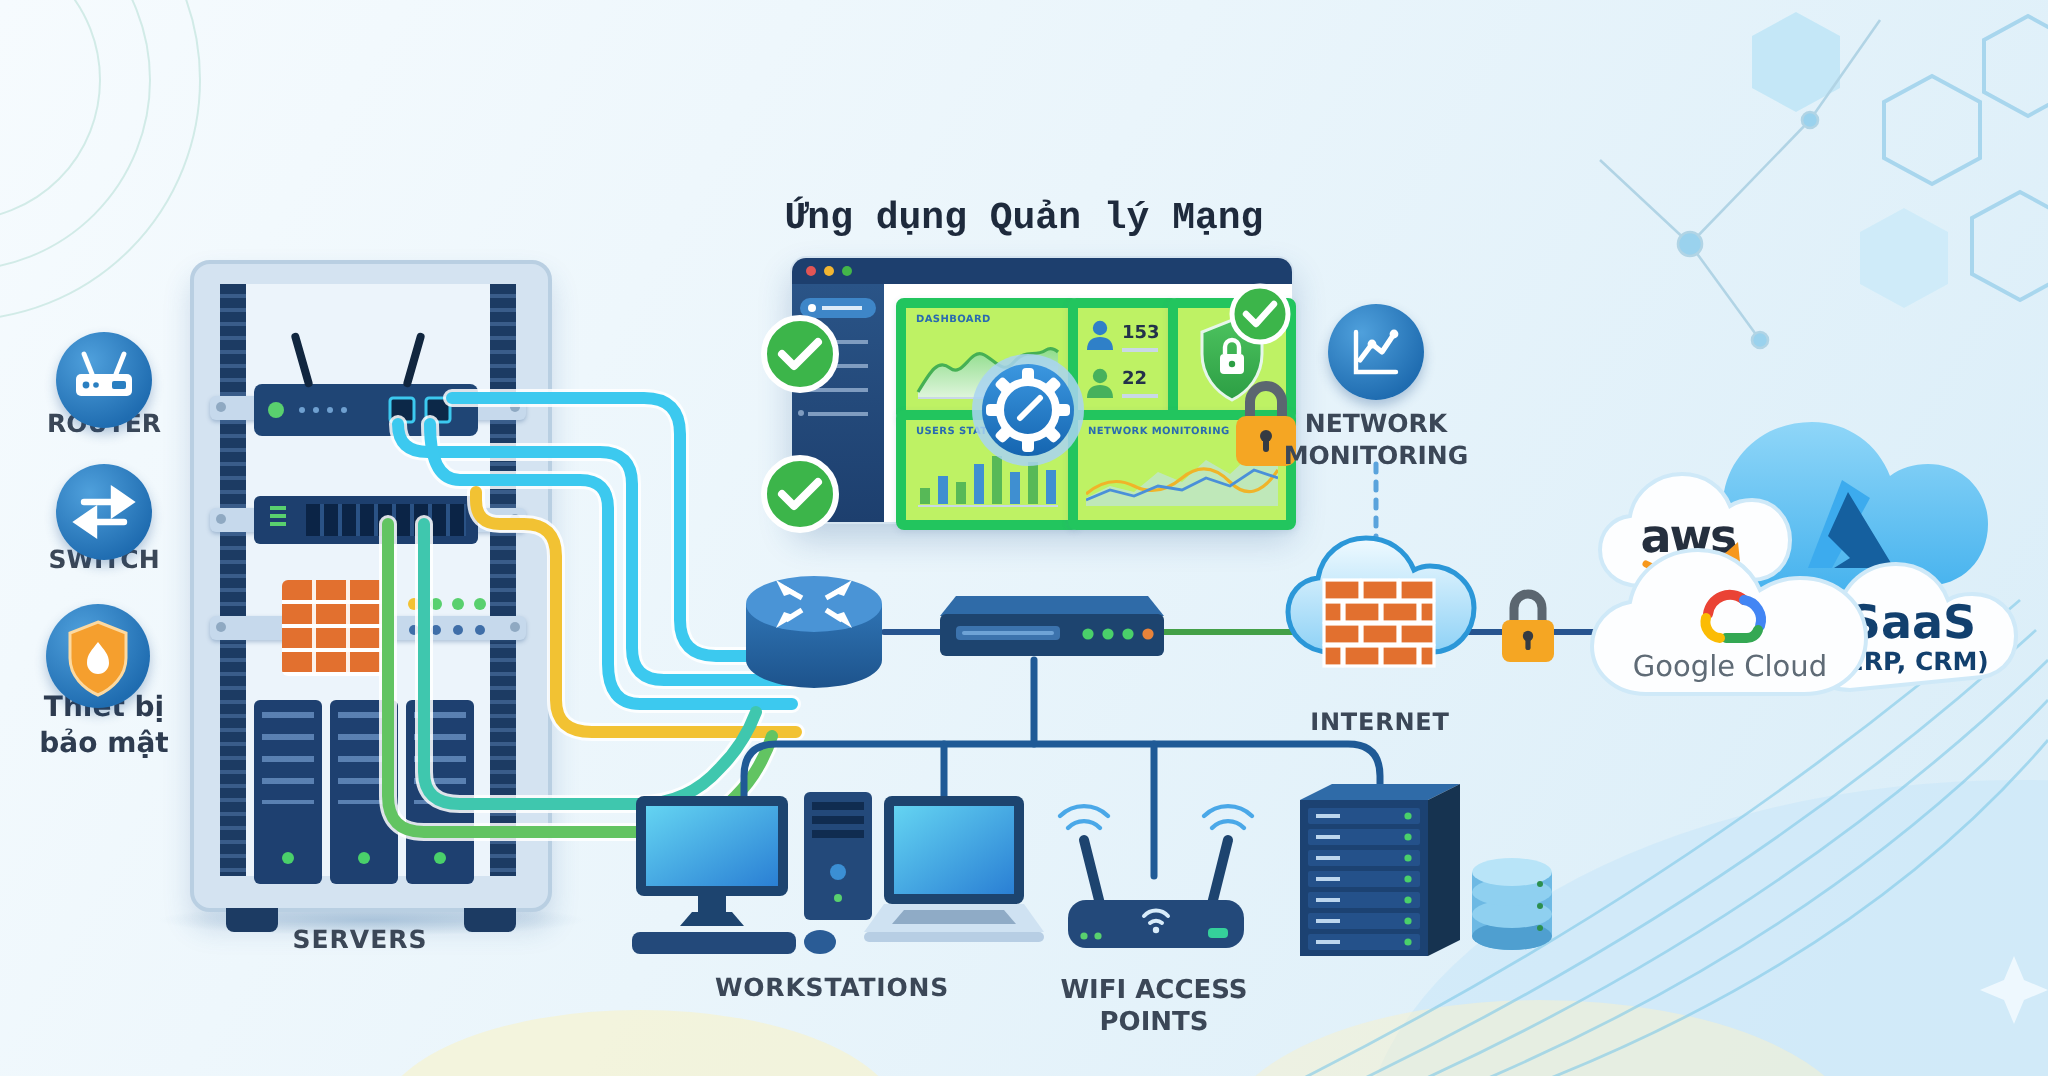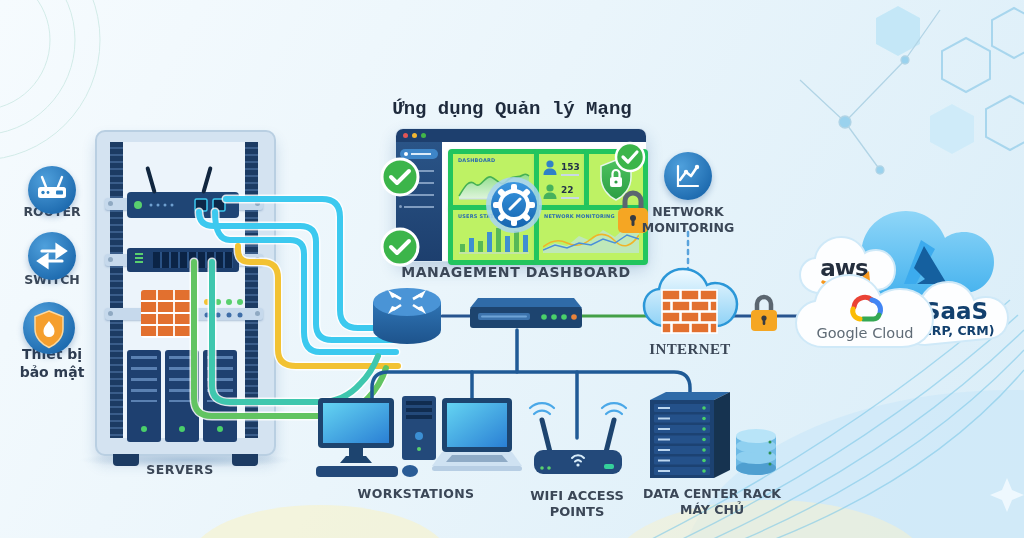--- a/index.html
+++ b/index.html
@@ -389,21 +389,20 @@
       <circle cx="16" cy="16" r="14" fill="#3cb54a" stroke="#fff" stroke-width="2.5"></circle>
       <path d="M9,16 L14,21 L23,11" fill="none" stroke="#fff" stroke-width="3.2" stroke-linecap="round" stroke-linejoin="round"></path>
     </svg>
     <svg class="abs" style="left:219px;top:58px;" width="36" height="50">
       <path d="M10,22 V14 A8,8 0 0 1 26,14 V22" fill="none" stroke="#5b6670" stroke-width="5"></path>
       <rect x="3" y="21" width="30" height="25" rx="5" fill="#f5a623"></rect>
       <circle cx="18" cy="31" r="3" fill="#353b42"></circle>
         <rect x="16.5" y="32" width="3" height="7" rx="1.5" fill="#353b42"></rect>
     </svg>
   </div>
-  <div class="lbl toplab abs" style="left:385px;top:264px;width:262px;font-size:14px;letter-spacing:.6px;">MANAGEMENT DASHBOARD</div>
 
   <div class="circle-icon node" style="left:664px;top:152px;width:48px;height:48px;">
     <svg width="48" height="48" viewBox="0 0 48 48">
       <path d="M14,14 V34 H34" fill="none" stroke="#fff" stroke-width="2.2" stroke-linecap="round"></path>
       <path d="M16,28 L22,20 L27,24 L33,15" fill="none" stroke="#fff" stroke-width="2.6" stroke-linecap="round" stroke-linejoin="round"></path>
       <circle cx="22" cy="20" r="2.2" fill="#fff"></circle>
         <circle cx="33" cy="15" r="2.2" fill="#fff"></circle>
     </svg>
   </div>
   <div class="lbl toplab abs" style="left:628px;top:204px;width:120px;font-size:12.5px;">
@@ -461,21 +460,21 @@
         <rect x="70" y="39" width="7" height="10"></rect>
       <rect x="22" y="50" width="18" height="10"></rect>
         <rect x="41" y="50" width="18" height="10"></rect>
         <rect x="60" y="50" width="17" height="10"></rect>
       <rect x="22" y="61" width="9" height="10"></rect>
         <rect x="32" y="61" width="18" height="10"></rect>
         <rect x="51" y="61" width="18" height="10"></rect>
         <rect x="70" y="61" width="7" height="10"></rect>
     </g>
   </svg>
-  <div class="lbl toplab abs" style="left:630px;top:340px;width:120px;font-size:15px;letter-spacing:.4px;font-family:Liberation Serif, serif;">INTERNET</div>
+  <div class="lbl toplab abs" style="left:630px;top:354px;width:120px;font-size:12px;letter-spacing:.4px;">INTERNET</div>
 
   <svg class="abs node" style="left:748px;top:292px;" width="32" height="42">
     <path d="M9,19 V12 A7,7 0 0 1 23,12 V19" fill="none" stroke="#5b6670" stroke-width="4.5"></path>
     <rect x="3" y="18" width="26" height="21" rx="4" fill="#f5a623"></rect>
     <circle cx="16" cy="26" r="2.6" fill="#353b42"></circle>
       <rect x="14.7" y="27" width="2.6" height="6" rx="1.3" fill="#353b42"></rect>
   </svg>
 
   <svg class="abs node" style="left:790px;top:205px;" width="234" height="175">
     <defs>
@@ -602,18 +601,14 @@
       <ellipse cx="110" cy="67" rx="20" ry="7" fill="#8fd0f0"></ellipse>
       <ellipse cx="110" cy="56" rx="20" ry="7" fill="#8fd0f0"></ellipse>
       <ellipse cx="110" cy="46" rx="20" ry="7" fill="#b8e4f8"></ellipse>
       <g fill="#2c8f4e">
           <circle cx="124" cy="52" r="1.5"></circle>
           <circle cx="124" cy="63" r="1.5"></circle>
           <circle cx="124" cy="74" r="1.5"></circle>
         </g>
     </g>
   </svg>
-  <div class="lbl toplab abs" style="left:622px;top:486px;width:180px;font-size:12.5px;">
-    <span>DATA CENTER RACK</span><br>
-    <span>MÁY CHỦ</span>
-  </div>
 
 </div>
 
 </body></html>

